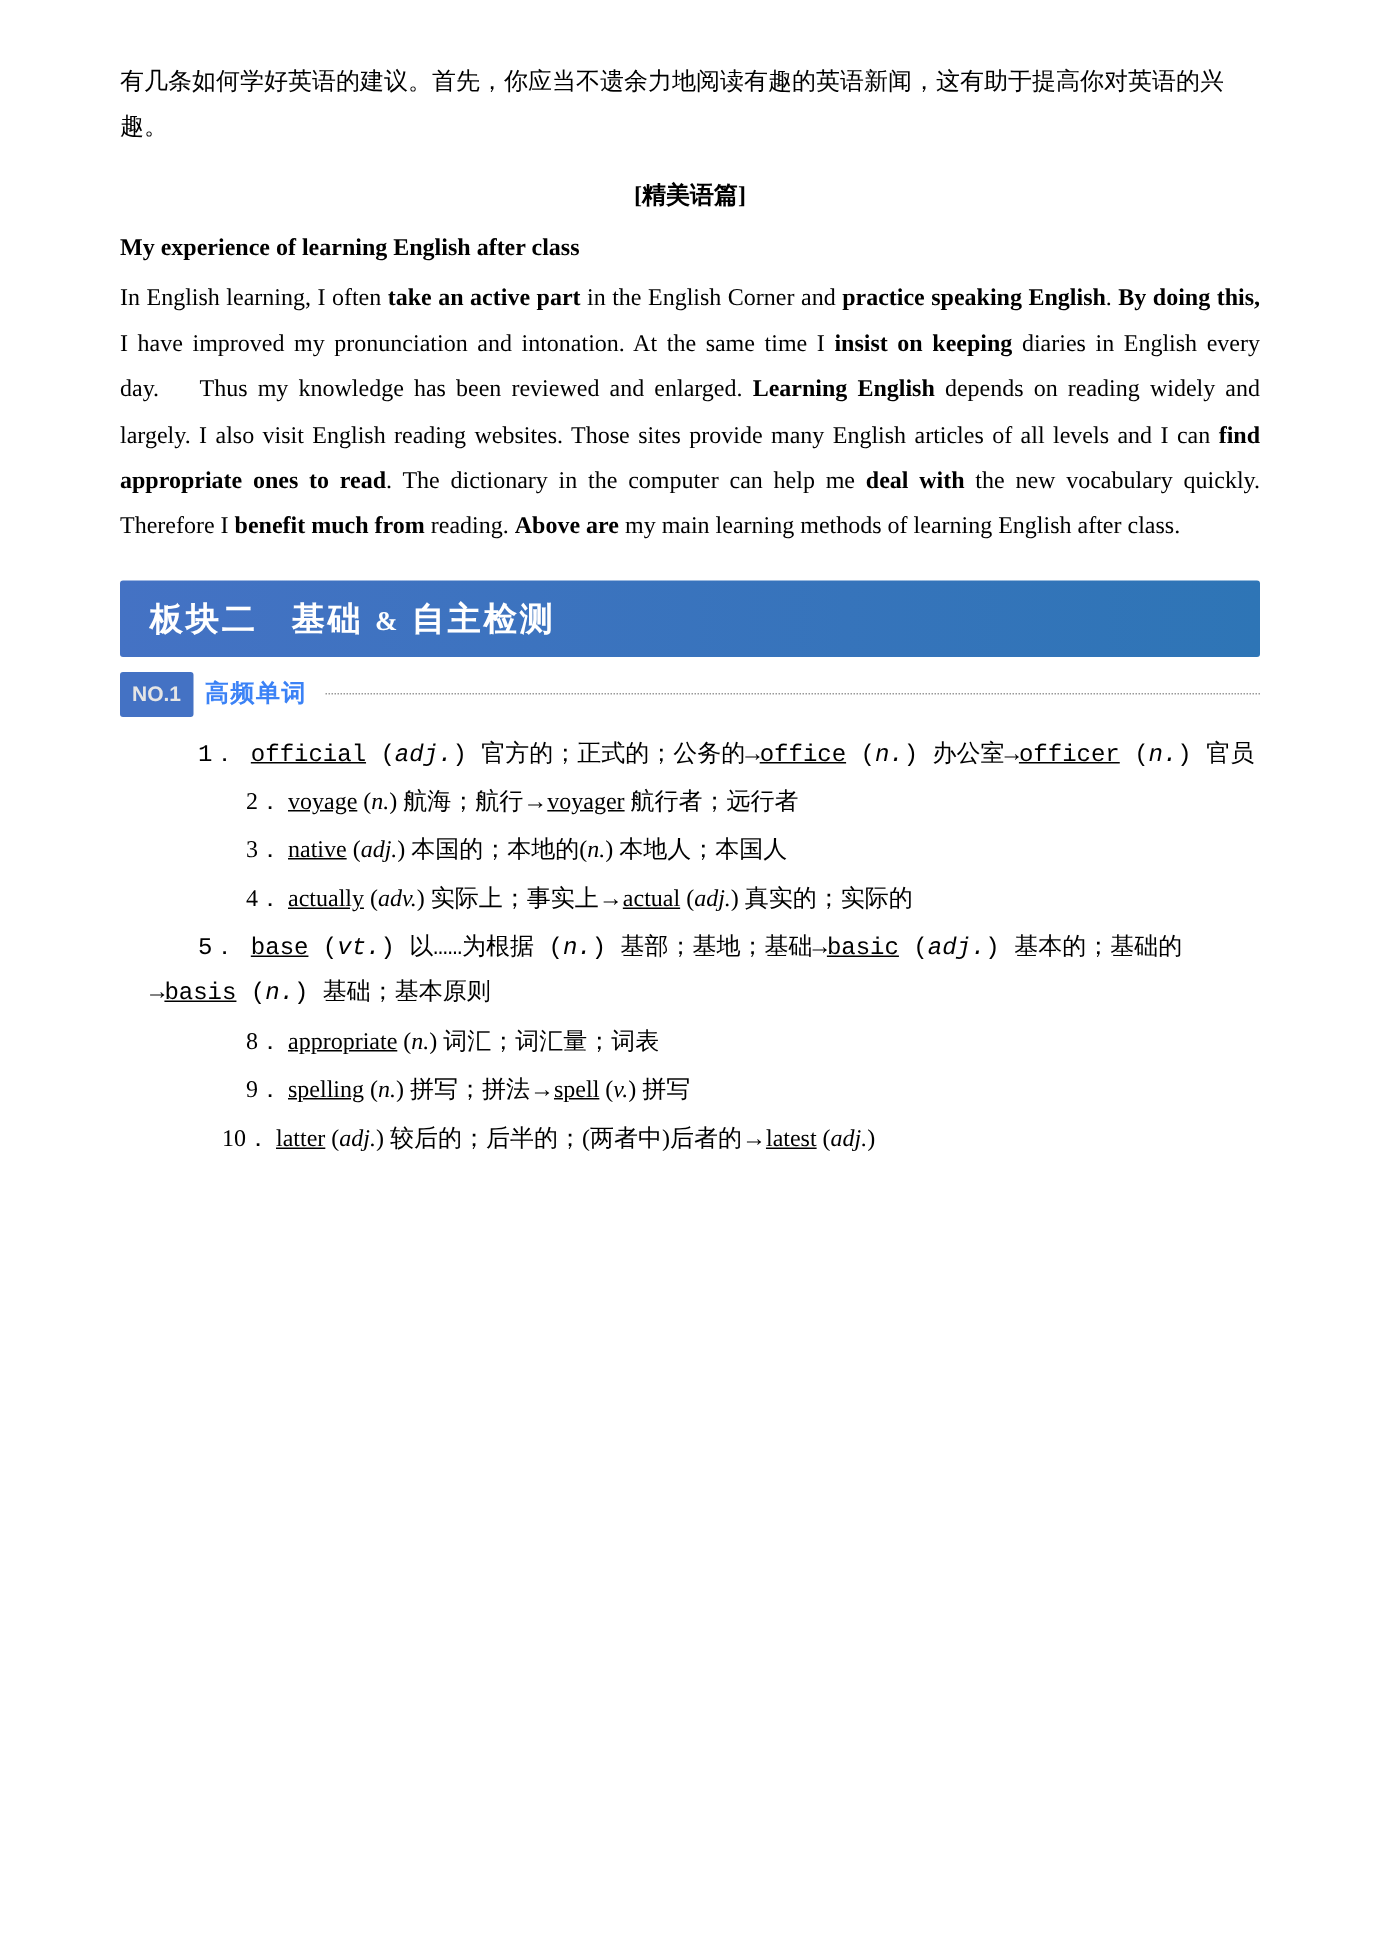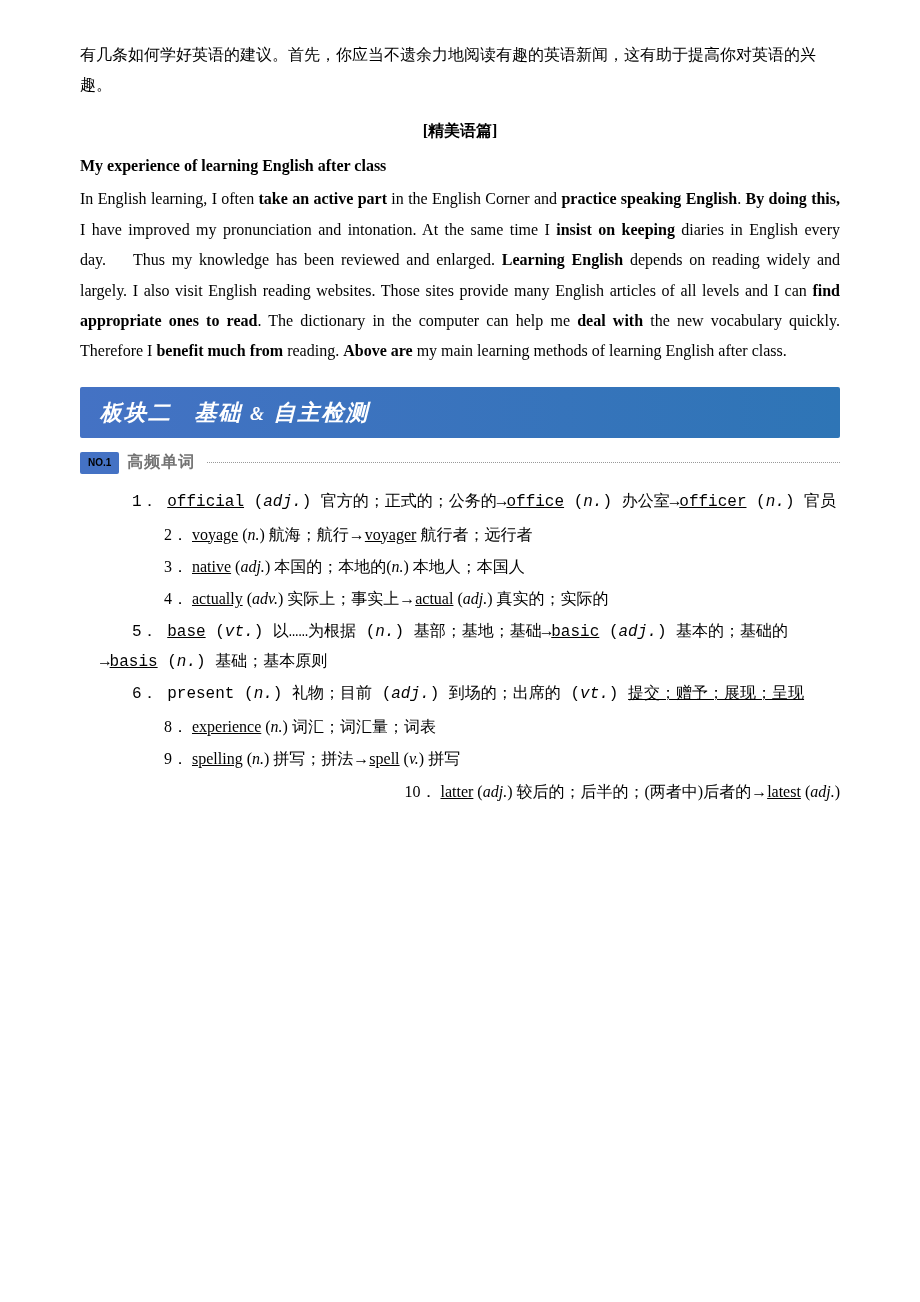--- a/index.html
+++ b/index.html
@@ -55,51 +55,50 @@
       color: #ffffff;
       font-size: 22px;
       font-weight: bold;
       padding: 6px 20px;
       margin-top: 10px;
       margin-bottom: 10px;
       display: flex;
       align-items: center;
       border-radius: 2px;
       position: relative;
-      font-style: italic;
     }
 
     .section-banner .zh {
       font-size: 22px;
       letter-spacing: 2px;
     }
 
     .no1-label {
       display: flex;
       align-items: center;
       gap: 8px;
       margin-bottom: 10px;
       margin-top: 6px;
     }
 
     .no1-badge {
       background: #4472c4;
-      color: #000000;
-      font-size: 10px;
+      color: #e5e5e5;
+      font-size: 14px;
       font-weight: bold;
       padding: 2px 8px;
       border-radius: 2px;
       font-family: Arial, sans-serif;
       white-space: nowrap;
     }
 
     .no1-title {
       font-size: 16px;
       font-weight: bold;
-      color: #737373;
+      color: #3b82f6;
       letter-spacing: 1px;
     }
 
     .no1-line {
       flex: 1;
       border-bottom: 1px dotted #999;
       height: 1px;
       margin-left: 4px;
     }
 
@@ -166,34 +165,30 @@
   <div class="vocab-item" style="text-indent:4em;">
     <span>4．</span>
     <u>actually</u> (<i>adv.</i>) 实际上；事实上→<u>actual</u> (<i>adj.</i>) 真实的；实际的
   </div>
 
   <div class="vocab-item indent">
     <span>5．</span>
     <u>base</u> (<i>vt.</i>) 以……为根据 (<i>n.</i>) 基部；基地；基础→<u>basic</u> (<i>adj.</i>) 基本的；基础的→<u>basis</u> (<i>n.</i>) 基础；基本原则
   </div>
 
-  <div class="vocab-item indent">
-    <span>6．</span>
-    present (<i>n.</i>) 礼物；目前 (<i>adj.</i>) 到场的；出席的 (<i>vt.</i>) <u>提交；赠予；展现；呈现</u>
-  </div>
 
 
   <div class="vocab-item" style="text-indent:4em;">
     <span>8．</span>
-    <u>experience</u> (<i>n.</i>) 词汇；词汇量；词表
+    <u>appropriate</u> (<i>n.</i>) 词汇；词汇量；词表
   </div>
 
   <div class="vocab-item" style="text-indent:4em;">
     <span>9．</span>
     <u>spelling</u> (<i>n.</i>) 拼写；拼法→<u>spell</u> (<i>v.</i>) 拼写
   </div>
 
-  <div class="vocab-item" style="text-indent:3em;text-align:right;">
+  <div class="vocab-item" style="text-indent:3em;">
     <span>10．</span>
     <u>latter</u> (<i>adj.</i>) 较后的；后半的；(两者中)后者的→<u>latest</u> (<i>adj.</i>)
   </div>
 
 </div>
 
 </body></html>

